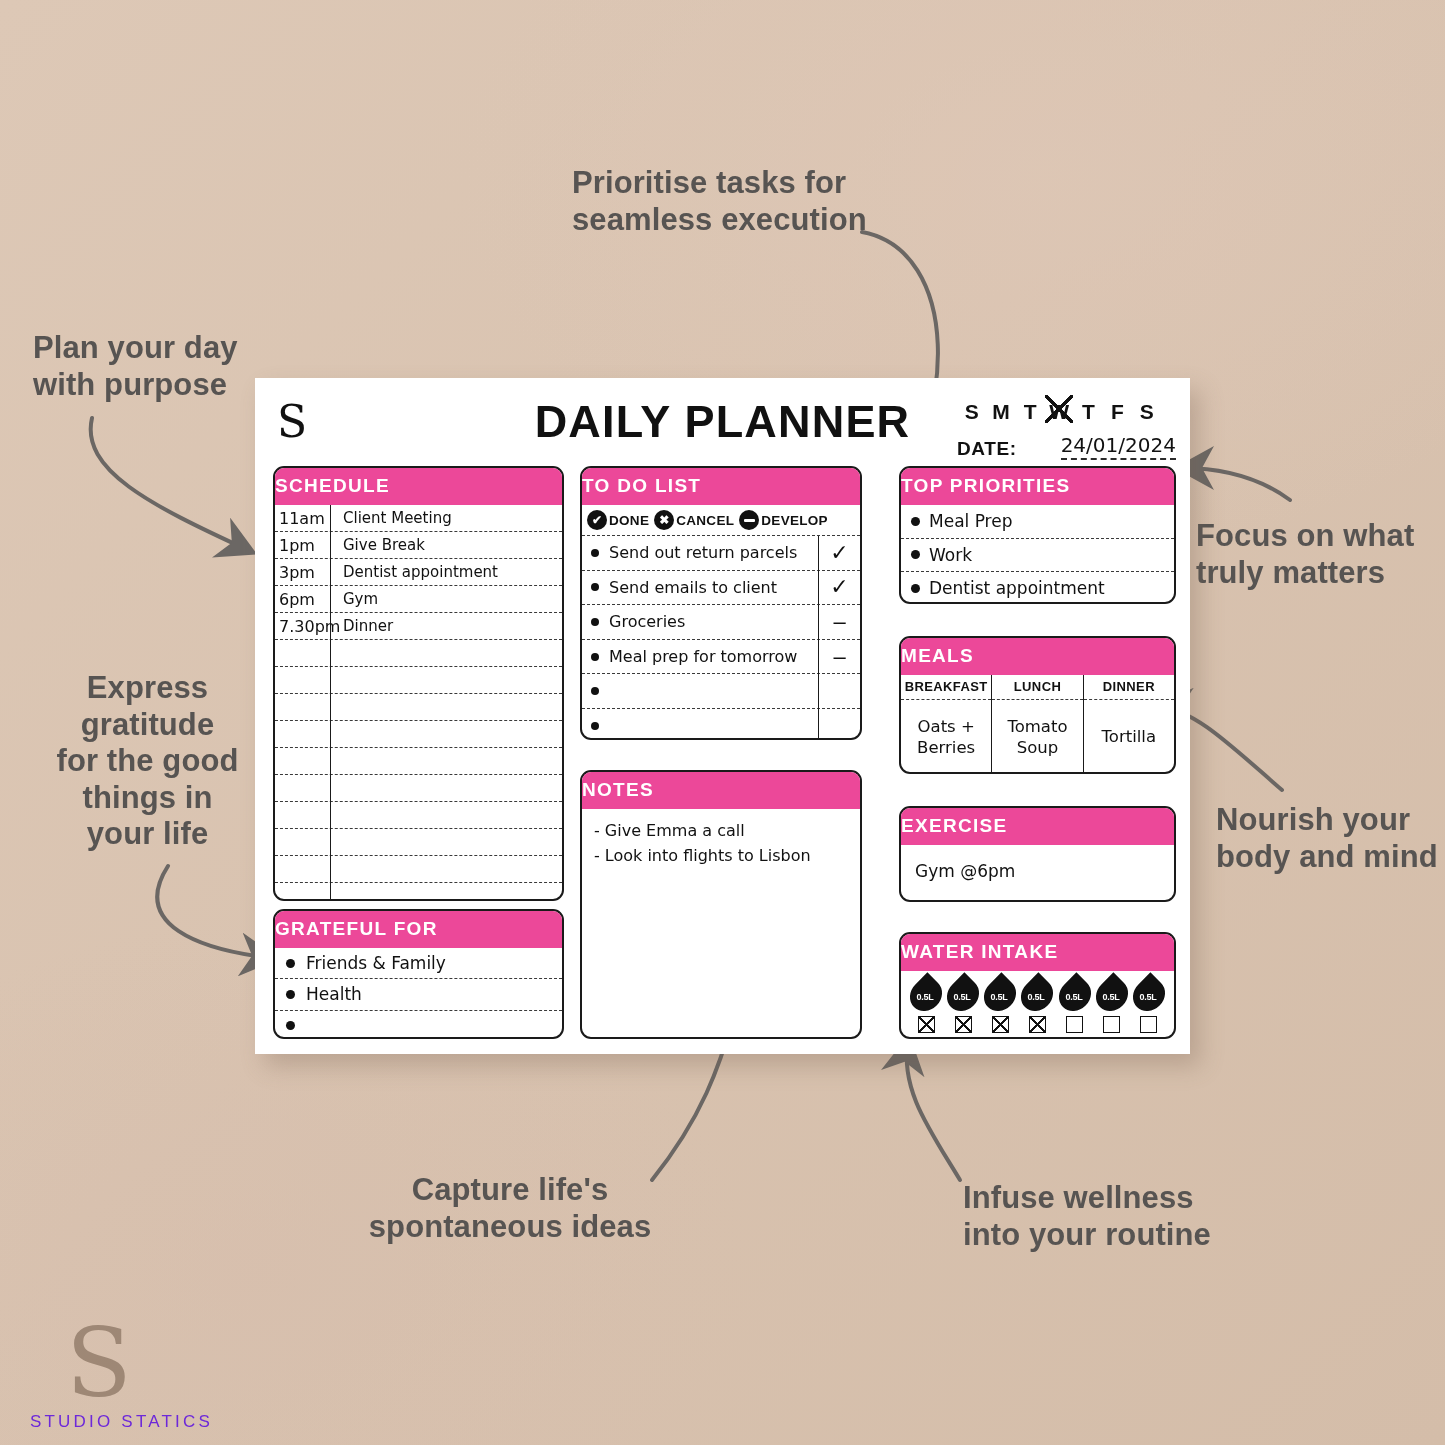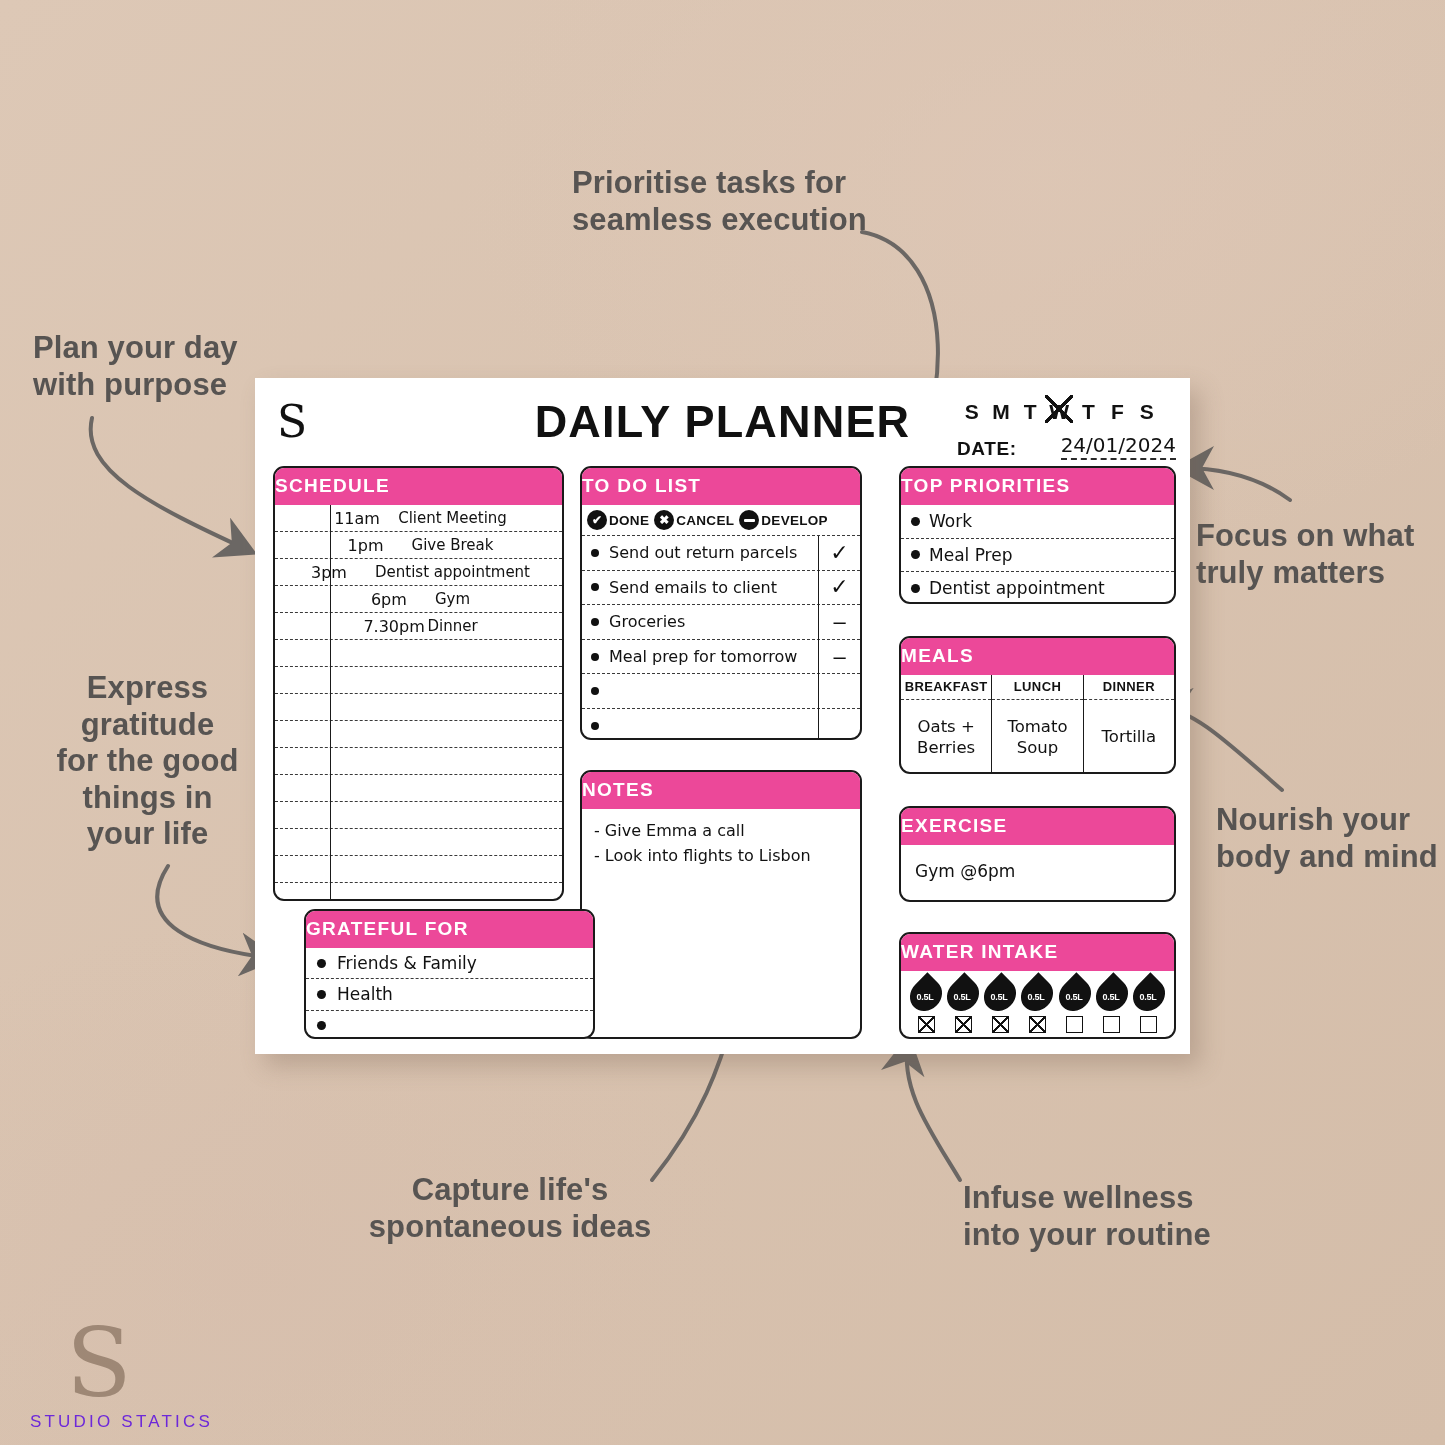--- a/index.html
+++ b/index.html
@@ -67,21 +67,21 @@
     background:#ec4899;color:#fff;font-weight:700;
     letter-spacing:1.3px;font-size:19px;padding:7px 0 8px;
   }
 
   .hand{font-family:"DejaVu Sans", sans-serif;color:#111;}
 
   
   #schedule{left:18px;top:88px;width:287px;height:431px;}
   .sch-body{position:relative;height:calc(100% - 35px);}
   .sch-col{position:absolute;left:55px;top:0;bottom:0;width:0;border-left:1.6px solid #1a1a1a;}
-  .sch-row{display:flex;height:26px;align-items:center;border-bottom:1.5px dashed #3a3a3a;justify-content:center;}
+  .sch-row{display:flex;height:26px;align-items:center;border-bottom:1.5px dashed #3a3a3a;}
   .sch-row:last-child{border-bottom:none;}
   .sch-time{width:55px;padding-left:4px;font-size:16px;}
   .sch-task{padding-left:9px;font-size:15px;}
 
   
   #todo{left:325px;top:88px;width:278px;height:270px;}
   .legend{display:flex;align-items:center;gap:5px;padding:5px 5px 5px 5px;border-bottom:1.5px dashed #3a3a3a;}
   .legend .it{display:flex;align-items:center;gap:2px;}
   .legend .t{font-size:13.5px;font-weight:800;letter-spacing:.3px;color:#111;}
   .badge{width:20px;height:20px;border-radius:50%;background:#111;display:flex;align-items:center;justify-content:center;color:#fff;font-size:12px;font-weight:800;line-height:1;}
@@ -132,21 +132,21 @@
   }
   .tick{width:15px;height:15px;border:1.6px solid #111;position:relative;background:#fff;}
   .tick.on::after{
     content:"";position:absolute;inset:-1px;
     background:
       linear-gradient(to bottom right, transparent calc(50% - 1px), #111 calc(50% - 1px), #111 calc(50% + 1px), transparent calc(50% + 1px)),
       linear-gradient(to bottom left, transparent calc(50% - 1px), #111 calc(50% - 1px), #111 calc(50% + 1px), transparent calc(50% + 1px));
   }
 
   
-  #grateful{left:18px;top:531px;width:287px;height:126px;margin-left:31px;}
+  #grateful{left:18px;top:531px;width:287px;height:126px;}
   .gr-row{display:flex;align-items:center;height:30.3px;border-bottom:1.5px dashed #3a3a3a;}
   .gr-row:last-child{border-bottom:none;}
   .gr-row .dot{width:9px;height:9px;border-radius:50%;background:#111;margin:0 11px 0 11px;flex:none;}
   .gr-row .txt{font-size:17px;}
 
   
   .wm{position:absolute;left:30px;top:1318px;width:190px;}
   .wm .glyph{
     font-family:"DejaVu Serif", serif;font-size:96px;color:#9b8573;line-height:90px;
     letter-spacing:-30px;padding-left:36px;opacity:.95;
@@ -344,25 +344,25 @@
         <div>- Give Emma a call</div>
         <div>- Look into flights to Lisbon</div>
       </div>
   </div>
 
   <div class="card" id="priorities">
     <div class="hd">TOP PRIORITIES</div>
     <div id="pr-rows">
         <div class="pr-row">
           <div class="dot"></div>
+          <div class="txt hand">Meal Prep</div>
+        </div>
+        <div class="pr-row">
+          <div class="dot"></div>
           <div class="txt hand">Work</div>
-        </div>
-        <div class="pr-row">
-          <div class="dot"></div>
-          <div class="txt hand">Meal Prep</div>
         </div>
         <div class="pr-row">
           <div class="dot"></div>
           <div class="txt hand">Dentist appointment</div>
         </div>
       </div>
   </div>
 
   <div class="card" id="meals">
     <div class="hd">MEALS</div>

